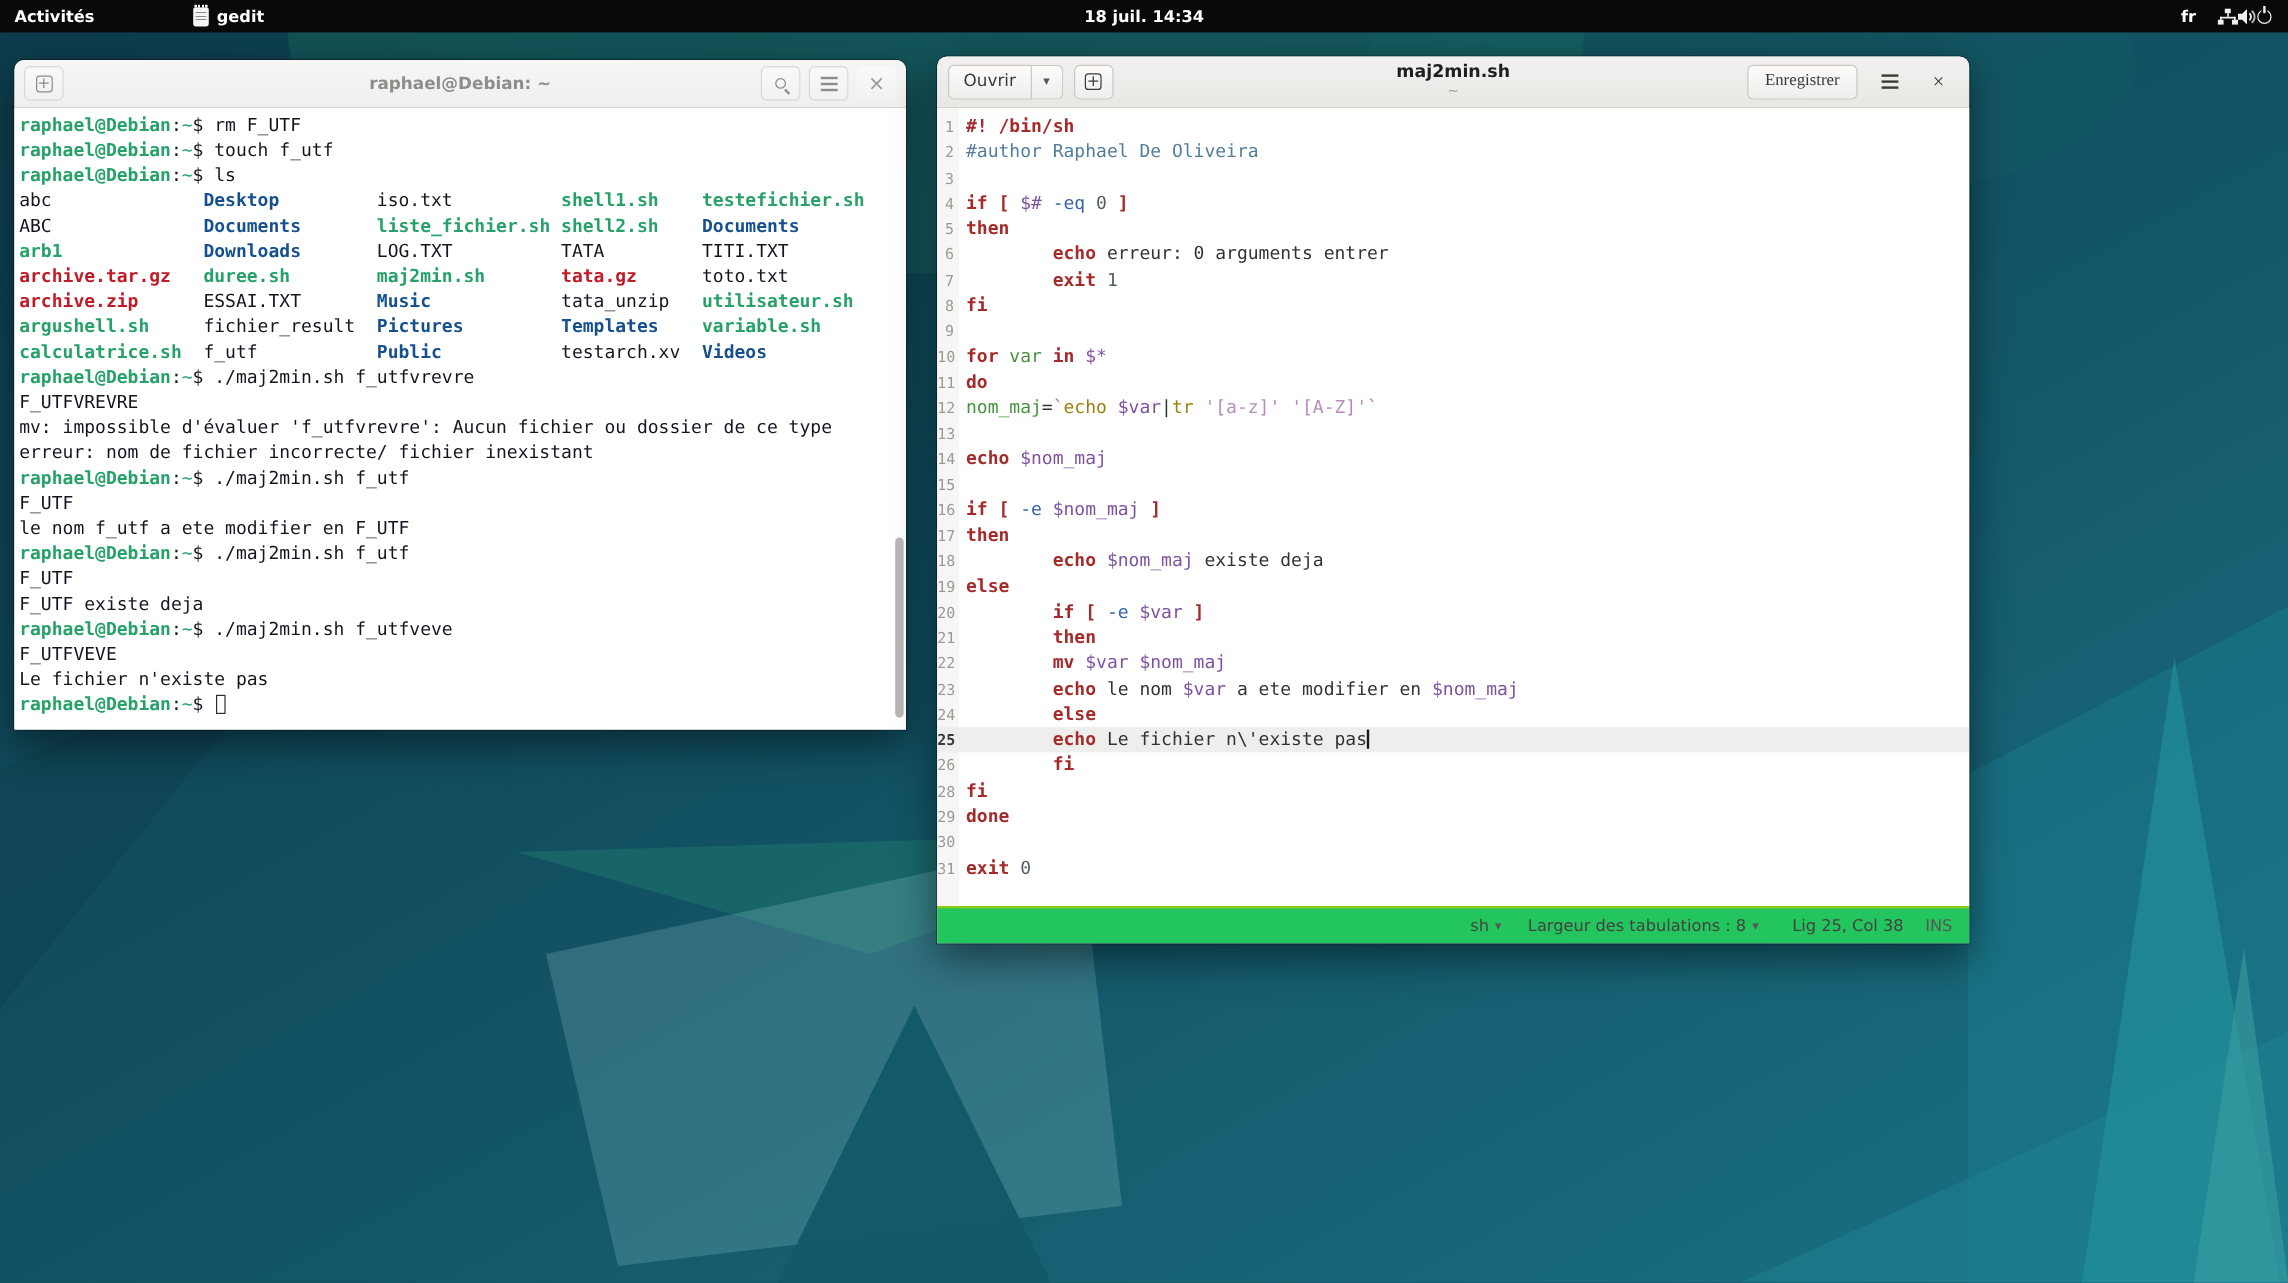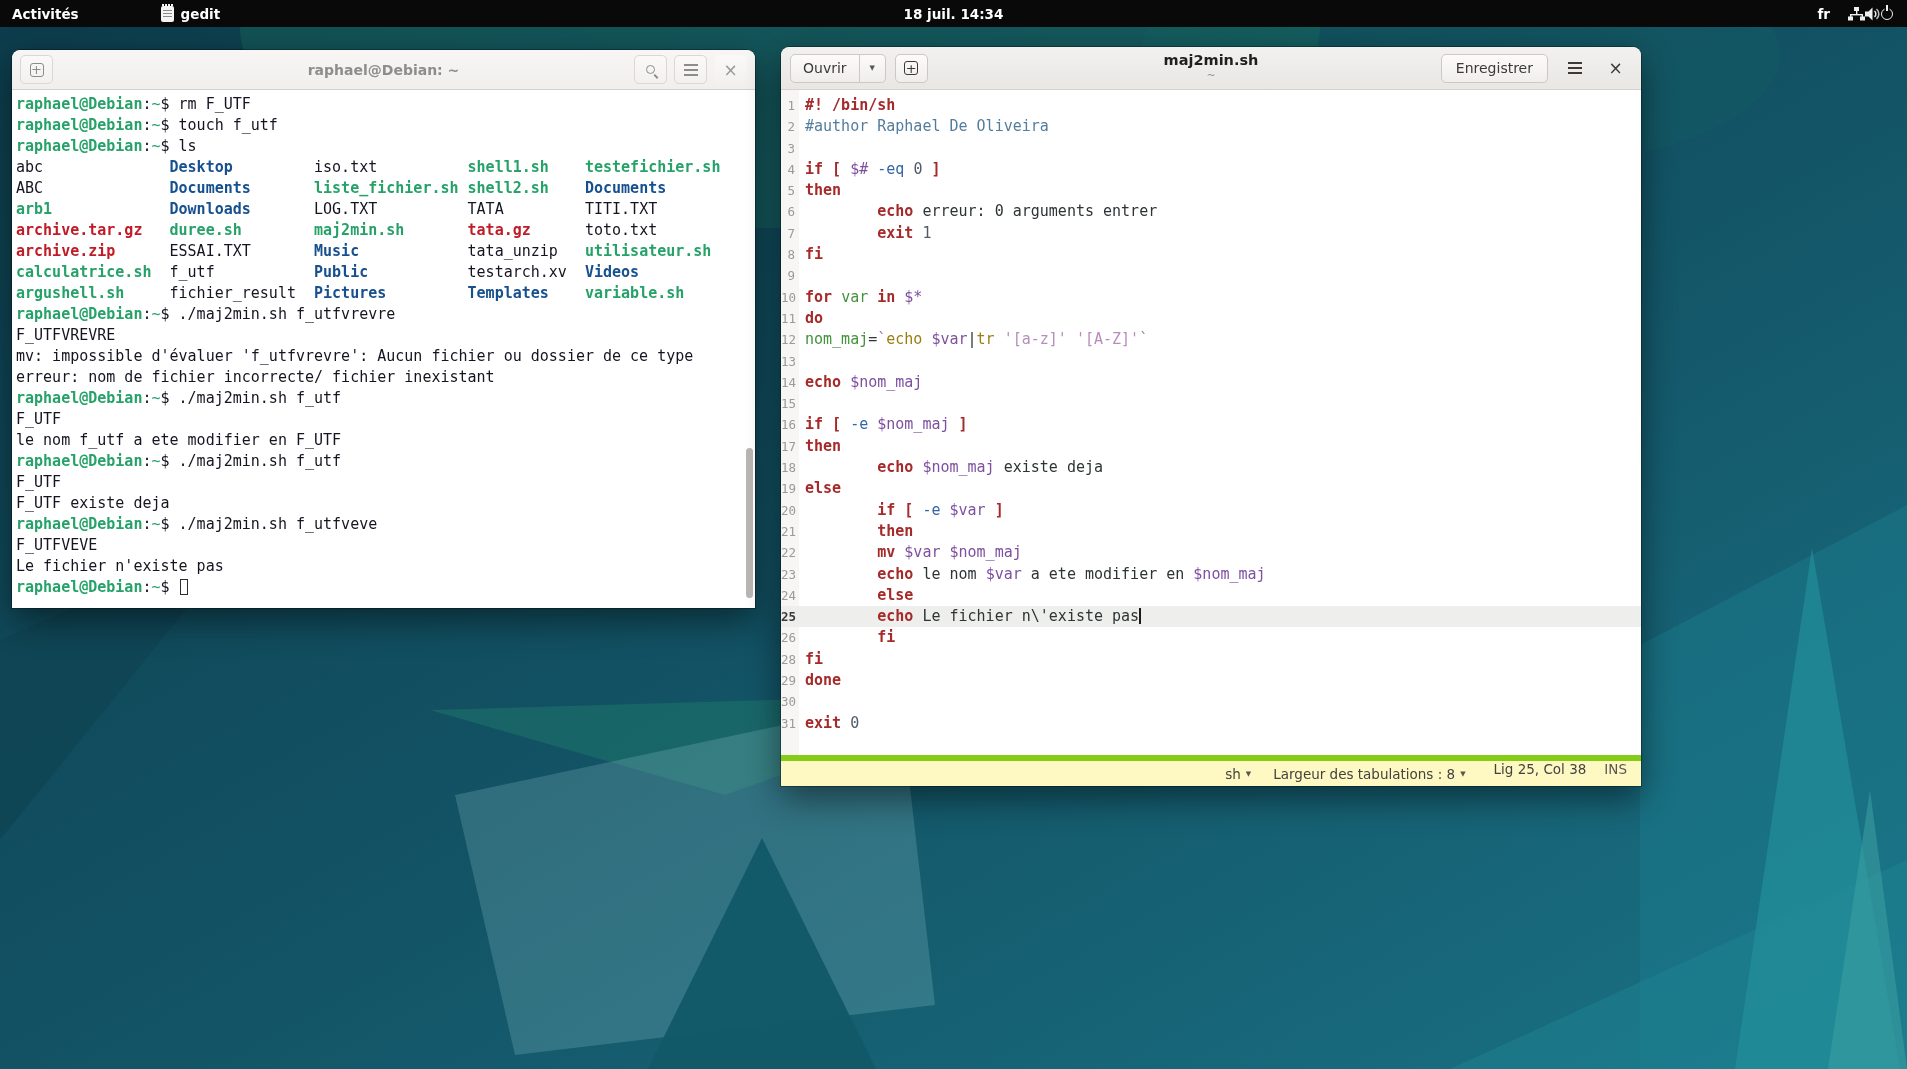--- a/index.html
+++ b/index.html
@@ -101,22 +101,22 @@
   .c-v  { color:#7e50a0; }
   .c-as { color:#44923c; }
   .c-op { color:#3465a4; }
   .c-n  { color:#4f5b66; }
   .c-cmd{ color:#9c7d0f; }
   .c-str{ color:#b78cbb; }
   .c-bt { color:#9b7a9b; }
   .c-t  { color:#2e3436; }
   .caret { display:inline-block; width:2px; height:16px; background:#1a1a1a; margin-bottom:-3px; }
 
-  #gedit-status { position:absolute; left:0; right:0; bottom:0; height:31px; background:#fef9c3;
-                  border-top:6px solid #84cc16; display:flex; 
+  #gedit-status { position:absolute; left:0; right:0; bottom:0; height:31px; background:#22c55e;
+                  border-top:2px solid #84cc16; display:flex; align-items:center;
                   font-size:13.5px; color:#44423f; padding:0 14px; }
   #status-lang { margin-left:auto; display:flex; align-items:center; }
   #status-tabs { margin-left:22px; display:flex; align-items:center; }
   #status-pos  { margin-left:28px; }
   #status-mode { margin-left:18px; color:#5a5753; }
 </style>
 </head>
 <body>
 
 <div id="wallpaper">
@@ -193,22 +193,22 @@
   </div>
   <div id="term-screen">
       <div class="tl"><span class="s-p">raphael@Debian</span><span class="s-t">:</span><span class="s-g">~</span><span class="s-t">$ rm F_UTF</span></div>
       <div class="tl"><span class="s-p">raphael@Debian</span><span class="s-t">:</span><span class="s-g">~</span><span class="s-t">$ touch f_utf</span></div>
       <div class="tl"><span class="s-p">raphael@Debian</span><span class="s-t">:</span><span class="s-g">~</span><span class="s-t">$ ls</span></div>
       <div class="tl"><span class="s-t">abc</span><span class="s-t">              </span><span class="s-dir">Desktop</span><span class="s-t">         </span><span class="s-t">iso.txt</span><span class="s-t">          </span><span class="s-exe">shell1.sh</span><span class="s-t">    </span><span class="s-exe">testefichier.sh</span></div>
       <div class="tl"><span class="s-t">ABC</span><span class="s-t">              </span><span class="s-dir">Documents</span><span class="s-t">       </span><span class="s-exe">liste_fichier.sh</span><span class="s-t"> </span><span class="s-exe">shell2.sh</span><span class="s-t">    </span><span class="s-dir">Documents</span></div>
       <div class="tl"><span class="s-exe">arb1</span><span class="s-t">             </span><span class="s-dir">Downloads</span><span class="s-t">       </span><span class="s-t">LOG.TXT</span><span class="s-t">          </span><span class="s-t">TATA</span><span class="s-t">         </span><span class="s-t">TITI.TXT</span></div>
       <div class="tl"><span class="s-arc">archive.tar.gz</span><span class="s-t">   </span><span class="s-exe">duree.sh</span><span class="s-t">        </span><span class="s-exe">maj2min.sh</span><span class="s-t">       </span><span class="s-arc">tata.gz</span><span class="s-t">      </span><span class="s-t">toto.txt</span></div>
       <div class="tl"><span class="s-arc">archive.zip</span><span class="s-t">      </span><span class="s-t">ESSAI.TXT</span><span class="s-t">       </span><span class="s-dir">Music</span><span class="s-t">            </span><span class="s-t">tata_unzip</span><span class="s-t">   </span><span class="s-exe">utilisateur.sh</span></div>
+      <div class="tl"><span class="s-exe">argushell.sh</span><span class="s-t">     </span><span class="s-t">fichier_result</span><span class="s-t">  </span><span class="s-dir">Pictures</span><span class="s-t">         </span><span class="s-dir">Templates</span><span class="s-t">    </span><span class="s-exe">variable.sh</span></div>
       <div class="tl"><span class="s-exe">calculatrice.sh</span><span class="s-t">  </span><span class="s-t">f_utf</span><span class="s-t">           </span><span class="s-dir">Public</span><span class="s-t">           </span><span class="s-t">testarch.xv</span><span class="s-t">  </span><span class="s-dir">Videos</span></div>
-      <div class="tl"><span class="s-exe">argushell.sh</span><span class="s-t">     </span><span class="s-t">fichier_result</span><span class="s-t">  </span><span class="s-dir">Pictures</span><span class="s-t">         </span><span class="s-dir">Templates</span><span class="s-t">    </span><span class="s-exe">variable.sh</span></div>
       <div class="tl"><span class="s-p">raphael@Debian</span><span class="s-t">:</span><span class="s-g">~</span><span class="s-t">$ ./maj2min.sh f_utfvrevre</span></div>
       <div class="tl"><span class="s-t">F_UTFVREVRE</span></div>
       <div class="tl"><span class="s-t">mv: impossible d'évaluer 'f_utfvrevre': Aucun fichier ou dossier de ce type</span></div>
       <div class="tl"><span class="s-t">erreur: nom de fichier incorrecte/ fichier inexistant</span></div>
       <div class="tl"><span class="s-p">raphael@Debian</span><span class="s-t">:</span><span class="s-g">~</span><span class="s-t">$ ./maj2min.sh f_utf</span></div>
       <div class="tl"><span class="s-t">F_UTF</span></div>
       <div class="tl"><span class="s-t">le nom f_utf a ete modifier en F_UTF</span></div>
       <div class="tl"><span class="s-p">raphael@Debian</span><span class="s-t">:</span><span class="s-g">~</span><span class="s-t">$ ./maj2min.sh f_utf</span></div>
       <div class="tl"><span class="s-t">F_UTF</span></div>
       <div class="tl"><span class="s-t">F_UTF existe deja</span></div>
@@ -230,21 +230,21 @@
         <span class="dropdown-arrow" style="margin:0;">▼</span>
       </div>
     </div>
     <div class="btn" style="margin-left:9px;">
       <span class="plusbox" style="color:#3d3a36;">+</span>
     </div>
     <div class="hb-title">
       <div class="t1">maj2min.sh</div>
       <div class="t2">~</div>
     </div>
-    <div style="margin-left:auto; display:flex; align-items:center;">
+    <div style="margin-left:auto; display:flex; align-items:center;font-family:Liberation Serif, serif;">
       <div class="btn" id="gedit-save">
         <span>Enregistrer</span>
       </div>
       <div class="btn flat">
         <span class="bars"></span>
       </div>
       <div class="btn flat closex" style="margin-left:8px;">
         <span>×</span>
       </div>
     </div>

